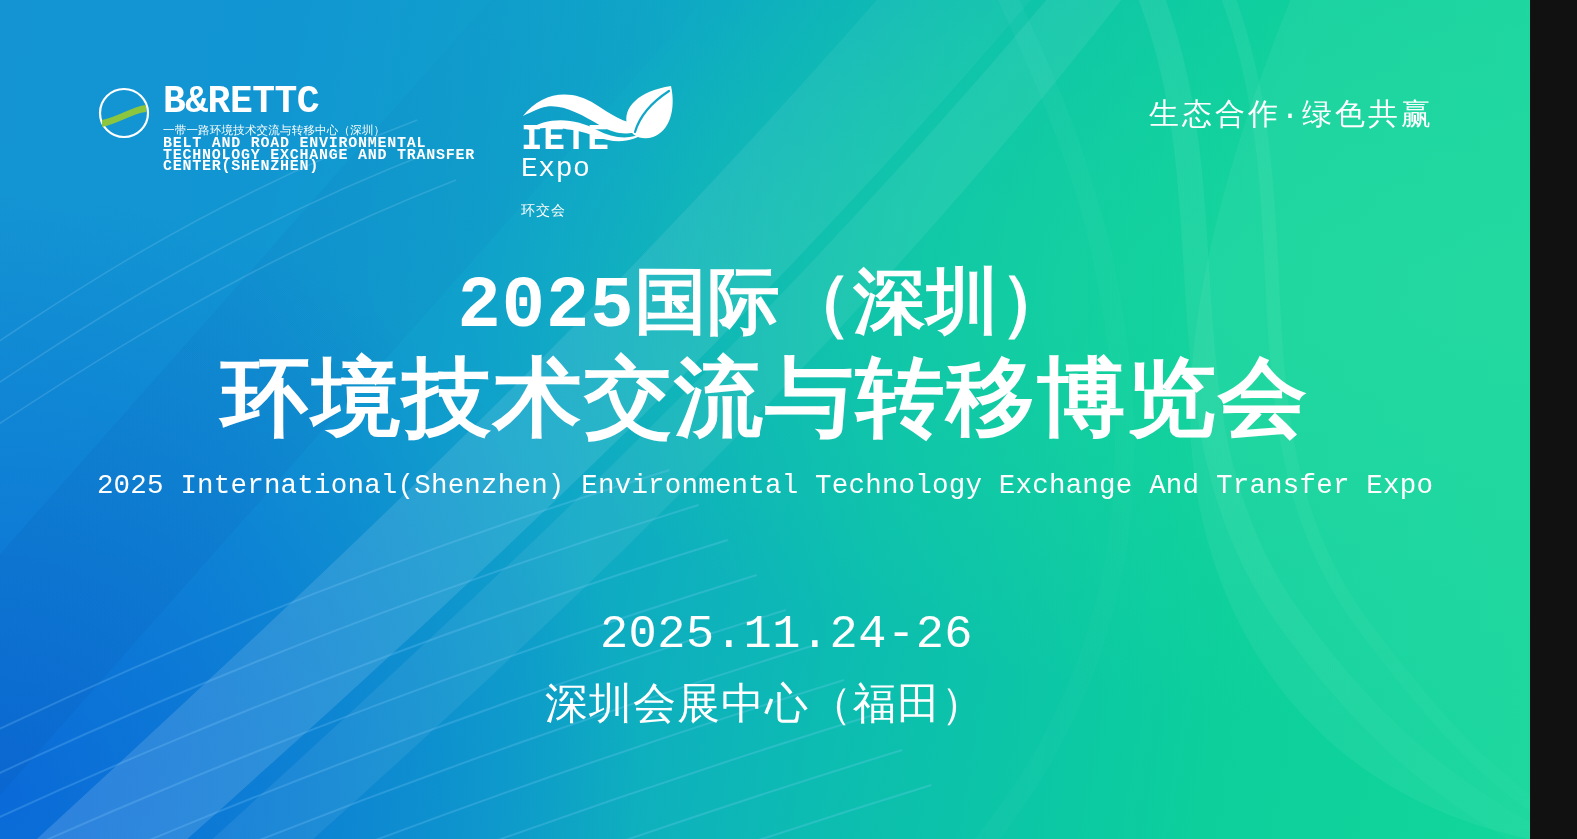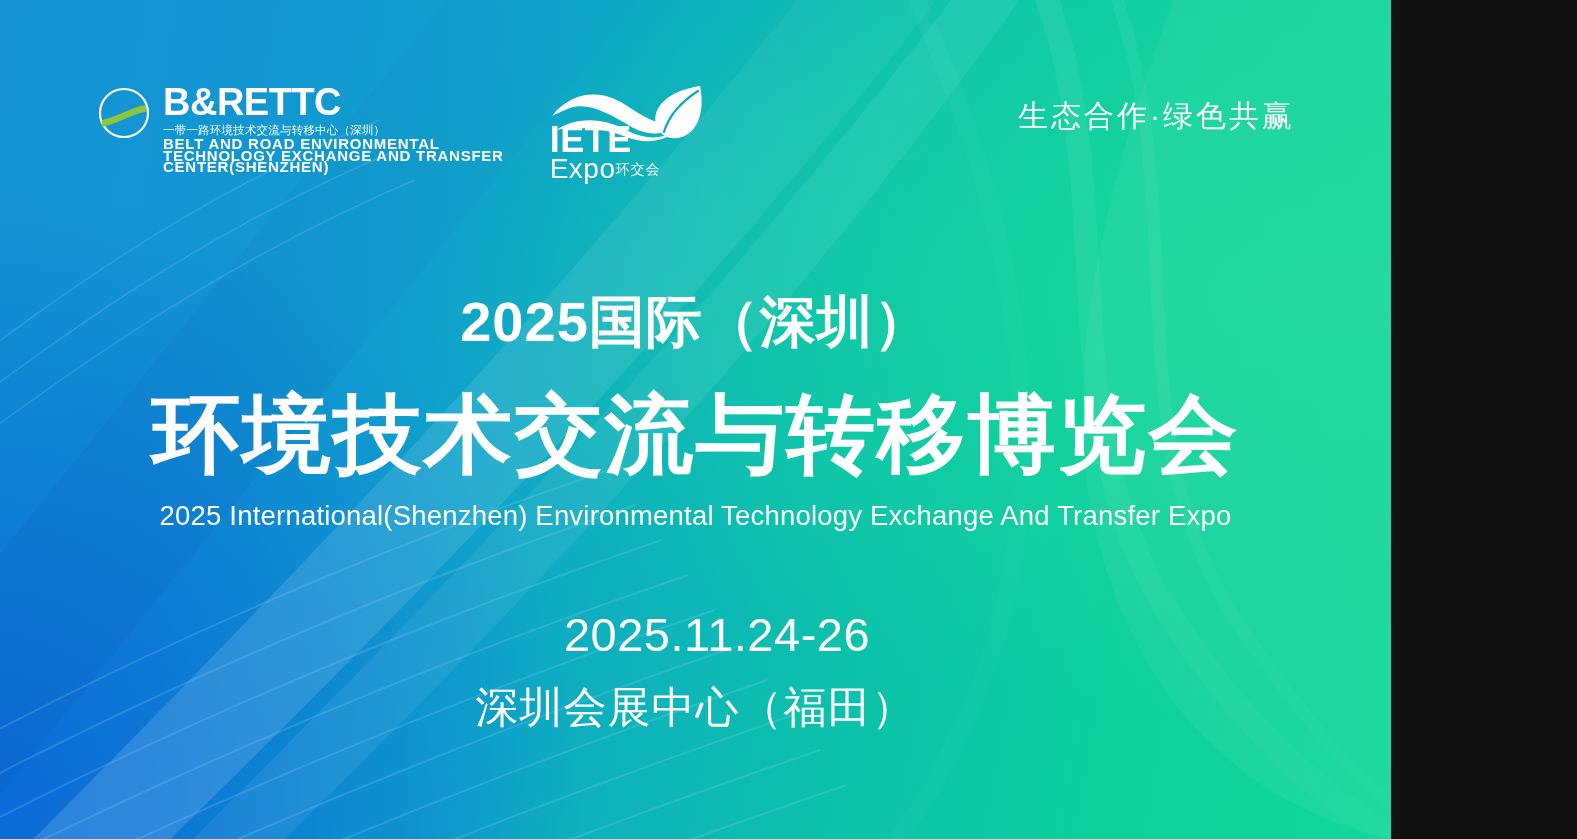--- a/index.html
+++ b/index.html
@@ -1,23 +1,23 @@
 <!DOCTYPE html>
 <html><head>
 <meta charset="utf-8">
 <title>IETE Expo 2025 Banner</title>
 <style>
   html,body{margin:0;padding:0;background:#111;}
   *{box-sizing:border-box;}
 
   .banner{
     position:relative;
-    width:1391px;height:839px;
+    width:1530px;height:839px;
     overflow:hidden;
-    font-family:Liberation Sans, sans-serif;
+    font-family:Liberation Mono, monospace;
     background:
       radial-gradient(ellipse 120% 90% at 100% 35%, #18d79b 0%, rgba(24,215,155,0) 58%),
       radial-gradient(ellipse 70% 120% at 0% 95%, #0a6ad8 0%, rgba(10,106,216,0) 60%),
       linear-gradient(100deg,#1494d3 0%,#1196d2 18%,#0fa6c8 38%,#0cbdb0 58%,#0ccf9c 80%,#12d69a 100%);
   }
 
   
   .bg-layer{position:absolute;inset:0;pointer-events:none;}
   .bg-layer svg{display:block;width:100%;height:100%;}
 
@@ -47,42 +47,42 @@
 
   .iete{position:relative;width:160px;height:104px;flex:none;}
   .iete-mark{position:absolute;left:0;top:0;width:160px;height:62px;}
   .iete-iete{
     position:absolute;left:2px;top:42px;
     color:#fff;font-weight:bold;font-size:36px;line-height:31px;
     letter-spacing:0.5px;
   }
   .iete-expo-row{
     position:absolute;left:2px;top:73px;
-    display:flex;align-items:center;gap:0;
+    display:flex;align-items:flex-start;gap:19px;flex-direction:column;
   }
   .iete-expo{color:#fff;font-size:28px;line-height:28px;letter-spacing:0.5px;}
   .iete-cn{color:#fff;font-size:14px;line-height:19px;letter-spacing:1px;}
 
   .slogan{
     margin-left:auto;
     color:#fff;font-size:30px;line-height:40px;
     letter-spacing:3px;white-space:nowrap;
     margin-top:14px;
   }
 
   
   .hero{
     position:absolute;left:0;right:0;top:258px;
     text-align:center;
   }
   .title-1{
     color:#fff;font-weight:bold;
-    font-size:56px;line-height:96px;
+    font-size:72px;line-height:96px;
     letter-spacing:1px;
-    margin:16px;
+    margin:1px;
     white-space:nowrap;
   }
   .title-2{
     color:#fff;font-weight:bold;
     font-size:86px;line-height:96px;
     letter-spacing:2px;
     margin:0;
     white-space:nowrap;
     transform:scaleX(1.03);
   }

